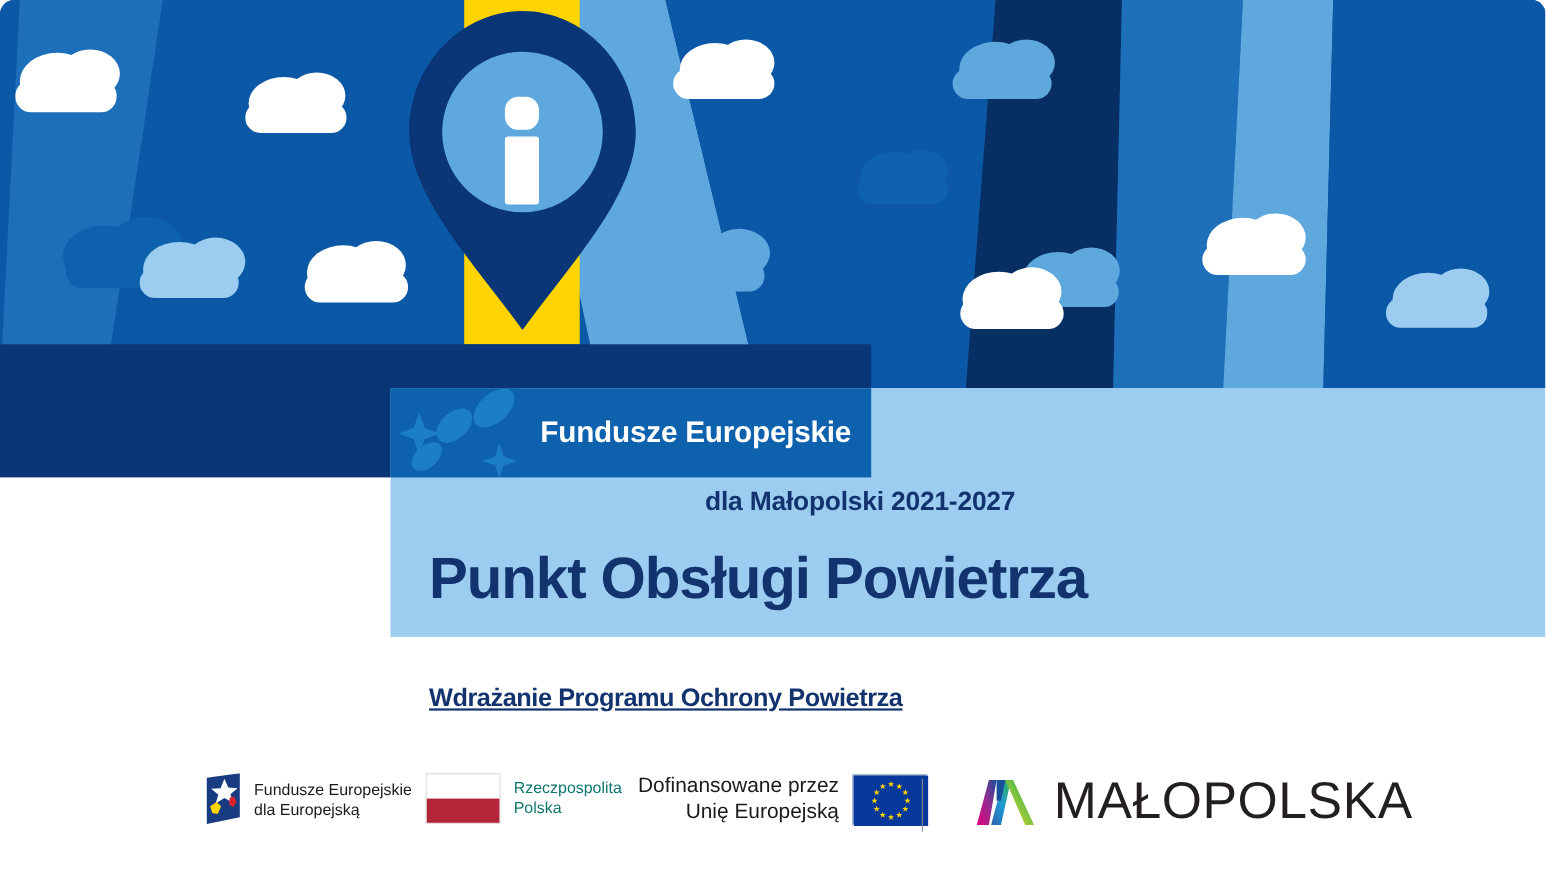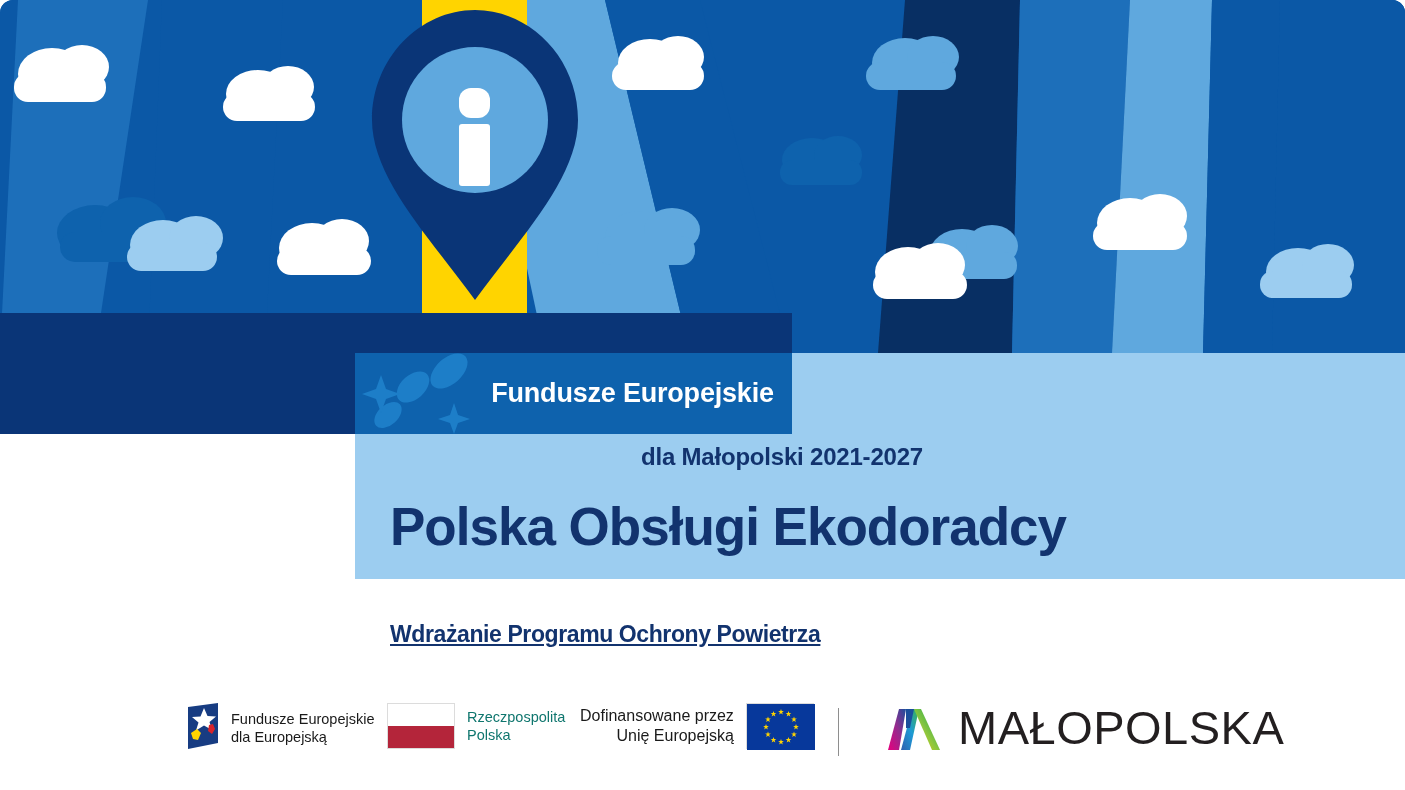--- a/index.html
+++ b/index.html
@@ -190,21 +190,21 @@
   .logo-eu {
     position: absolute;
     left: 580px;
     top: 13px;
     display: flex;
     align-items: center;
     gap: 12px;
   }
   .logo-eu-text {
     color: #1a1a1a;
-    font-size: 16px;
+    font-size: 19px;
     line-height: 1.25;
     text-align: right;
     white-space: nowrap;
   }
   .flag-eu {
     width: 68px;
     height: 46px;
     background: #07389b;
     position: relative;
     border: 0.5px solid #dcdcdc;
@@ -363,21 +363,21 @@
           <path d="M26 22 L31 36 L45 41 L31 46 L26 60 L21 46 L7 41 L21 36 Z"></path>
           <path d="M99 50 L103 62 L115 66 L103 70 L99 81 L95 70 L83 66 L95 62 Z"></path>
         </g>
       </svg>
     </div>
     <div class="fe-bar-label">Fundusze Europejskie</div>
   </div>
 
   <div class="prog-line">dla Małopolski 2021-2027</div>
 
-  <div class="main-title">Polska Obsługi Ekodoradcy</div>
+  <div class="main-title">Punkt Obsługi Powietrza</div>
 
   <div class="sub-title">Wdrażanie Programu Ochrony Powietrza</div>
 
   <div class="footer">
 
     <div class="logo-fe">
       <svg width="40" height="50" viewBox="0 0 40 50" xmlns="http://www.w3.org/2000/svg">
         <path d="M6 4 L36 0 L36 40 L6 46 Z" fill="#173c82"></path>
         <path d="M22 5 L25.5 13 L34 13.5 L27.5 19 L30 27 L22 22.5 L14 27.5 L16.5 19.5 L10 14 L18.5 13.5 Z" fill="#ffffff"></path>
         <path d="M27 22 L31 21 L33 26 L30 31 L26 28 Z" fill="#d8232a"></path>

